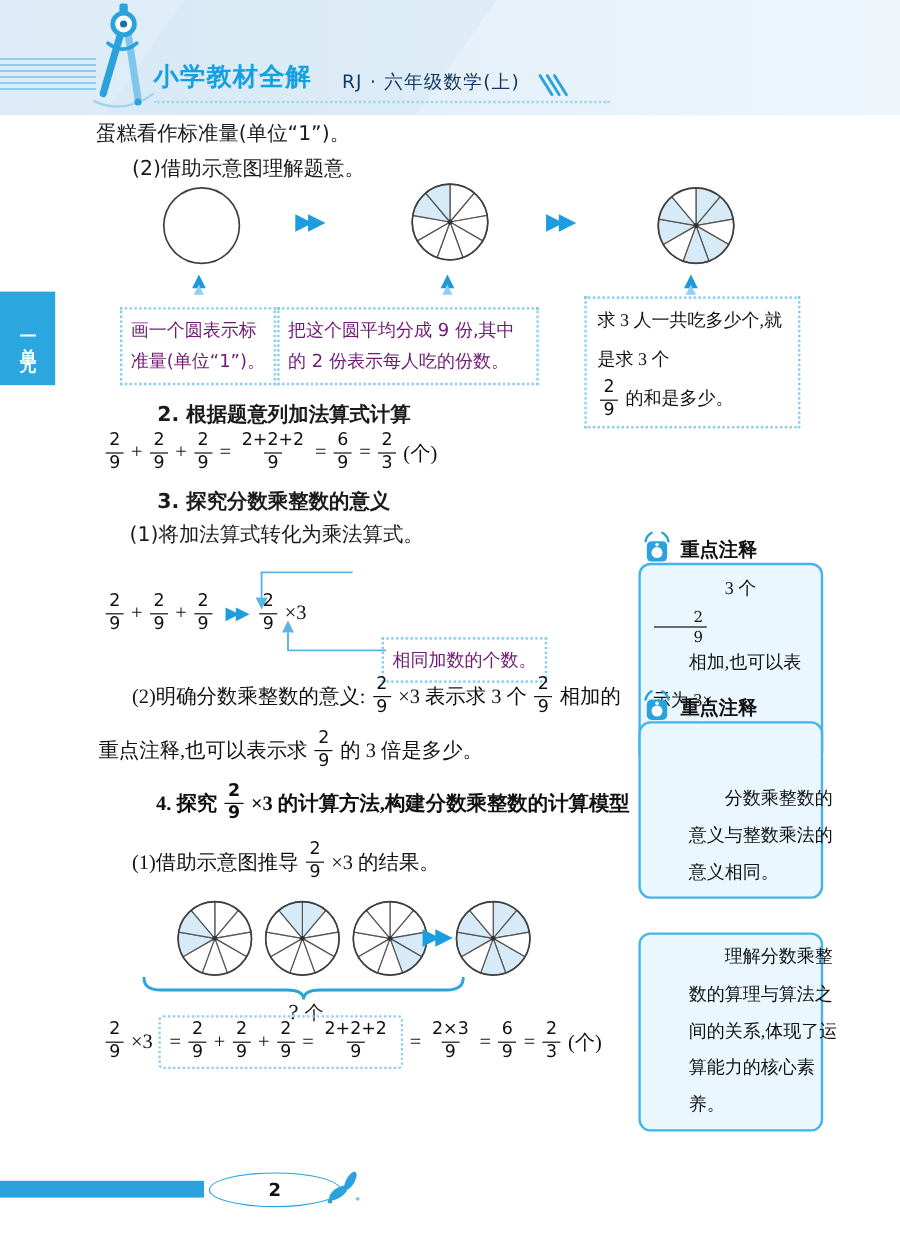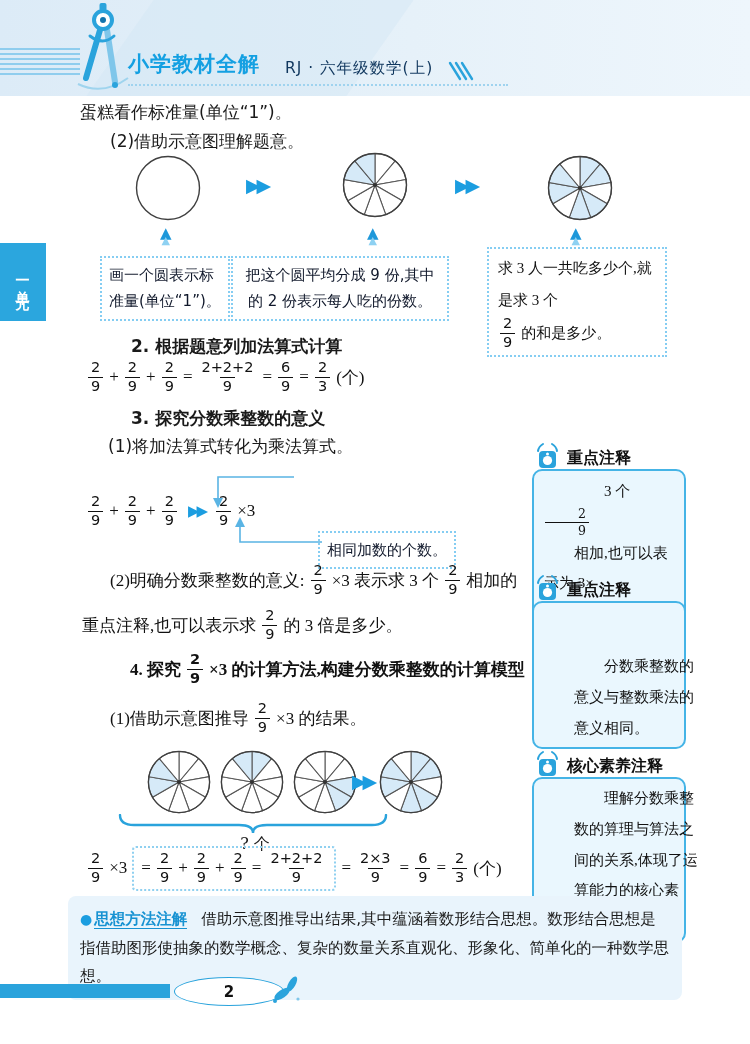--- a/index.html
+++ b/index.html
@@ -31,21 +31,21 @@
   .pie{width:70px;height:70px;}
   .pie svg{width:100%;height:100%;display:block;}
   .pie-sm{width:68px;height:68px;}
 
   .arrow-lg{font-size:19px;color:#1b9de0;letter-spacing:-4px;}
   .up-arrow{display:flex;flex-direction:column;align-items:center;line-height:.6;}
   .up-arrow .a1{color:#1e98da;font-size:15px;}
   .up-arrow .a2{color:#8ed1f2;font-size:11px;}
 
   .callout{border:2px dotted #85cdf2;background:#fff;padding:4px 7px;font-size:15px;
-           line-height:1.75;color:#0f172a;}
+           line-height:1.75;color:#701a75;}
   .callout.nw{white-space:normal;}
 
   
   .formula{white-space:nowrap;font-size:17px;color:#111;}
   .formula .tx{margin:0 2px;display:inline-block;vertical-align:middle;font-family:Liberation Serif, serif;}
   .frac{display:inline-flex;flex-direction:column;align-items:center;vertical-align:middle;
         margin:0 4px;font-size:14.5px;line-height:1.1;}
   .frac .num{padding:0 3px 1px;}
   .frac .den{border-top:1.3px solid #111;padding:1px 3px 0;}
   .formula .arrow{color:#1b9de0;font-size:15px;letter-spacing:-3px;margin:0 7px;vertical-align:middle;display:inline-block;}
@@ -153,21 +153,21 @@
   <div class="abs up-arrow" style="left:367px;top:229px;">
     <span class="a1">▲</span>
       <span class="a2">▲</span>
   </div>
   <div class="abs up-arrow" style="left:570px;top:229px;">
     <span class="a1">▲</span>
       <span class="a2">▲</span>
   </div>
 
   <div class="abs callout nw" style="left:100px;top:256px;width:112px;">画一个圆表示标准量(单位“1”)。</div>
-  <div class="abs callout nw" style="left:231px;top:256px;width:200px;text-align:center;">把这个圆平均分成 9 份,其中的 2 份表示每人吃的份数。</div>
+  <div class="abs callout nw" style="left:231px;top:256px;width:200px;">把这个圆平均分成 9 份,其中的 2 份表示每人吃的份数。</div>
   <div class="abs callout nw formula" style="left:487px;top:247px;width:162px;white-space:normal;line-height:2.1;font-size:15px;"><span class="tx">求 3 人一共吃多少个,就是求 3 个</span><span class="frac">
         <span class="num">2</span>
         <span class="den">9</span>
       </span><span class="tx">的和是多少。</span></div>
 
   <div class="abs txt bold" style="left:108px;top:334px;">2. 根据题意列加法算式计算</div>
   <div class="abs formula" style="left:84px;top:360px;"><span class="frac">
         <span class="num">2</span>
         <span class="den">9</span>
       </span><span class="tx">+</span><span class="frac">
@@ -366,38 +366,24 @@
         <circle cx="13.5" cy="18.5" r="4.6" fill="#fff"></circle>
         <circle cx="13.5" cy="12" r="1.5" fill="#fff"></circle>
       </svg>
     </span>
     <span class="ann-title">重点注释</span>
   </div>
   <div class="abs ann-box" style="left:532px;top:601px;width:134px;">
     <p class="formula" style="white-space:normal;font-size:15px;margin-top:44px;"><span class="tx">分数乘整数的意义与整数乘法的意义相同。</span></p>
   </div>
 
-  <div class="abs ann-head" style="left:534px;top:750px;">
-    <span>
-      <svg width="27" height="28" viewBox="0 0 27 28">
-        <path d="M4,9 A10,10 0 0 1 9,2 M23,9 A10,10 0 0 0 18,2" stroke="#2aa3dc" stroke-width="2" fill="none" stroke-linecap="round"></path>
-        <rect x="5" y="9" width="17" height="17" rx="4" fill="#2aa3dc"></rect>
-        <circle cx="13.5" cy="18.5" r="4.6" fill="#fff"></circle>
-        <circle cx="13.5" cy="12" r="1.5" fill="#fff"></circle>
-      </svg>
-    </span>
-    <span class="ann-title">核心素养注释</span>
-  </div>
   <div class="abs ann-box" style="left:532px;top:777px;width:134px;">
     <p class="formula" style="white-space:normal;font-size:15px;"><span class="tx">理解分数乘整数的算理与算法之间的关系,体现了运算能力的核心素养。</span></p>
   </div>
 
-  <div class="abs" id="method-note">
-    <span class="bullet">●</span><span class="lbl">思想方法注解</span><span>借助示意图推导出结果,其中蕴涵着数形结合思想。数形结合思想是指借助图形使抽象的数学概念、复杂的数量关系直观化、形象化、简单化的一种数学思想。</span>
-  </div>
 
   <div class="abs" id="footer-bar"></div>
   <div class="abs" id="page-oval">
     <span>2</span>
   </div>
   <div class="abs" style="left:268px;top:972px;">
     <svg width="36" height="34" viewBox="0 0 36 34">
       <ellipse cx="14" cy="22" rx="9" ry="4" fill="#2aa3dc" transform="rotate(-35 14 22)"></ellipse>
       <ellipse cx="24" cy="12" rx="8.5" ry="3.5" fill="#2aa3dc" transform="rotate(-60 24 12)"></ellipse>
       <circle cx="7" cy="29" r="2" fill="#2aa3dc"></circle>

